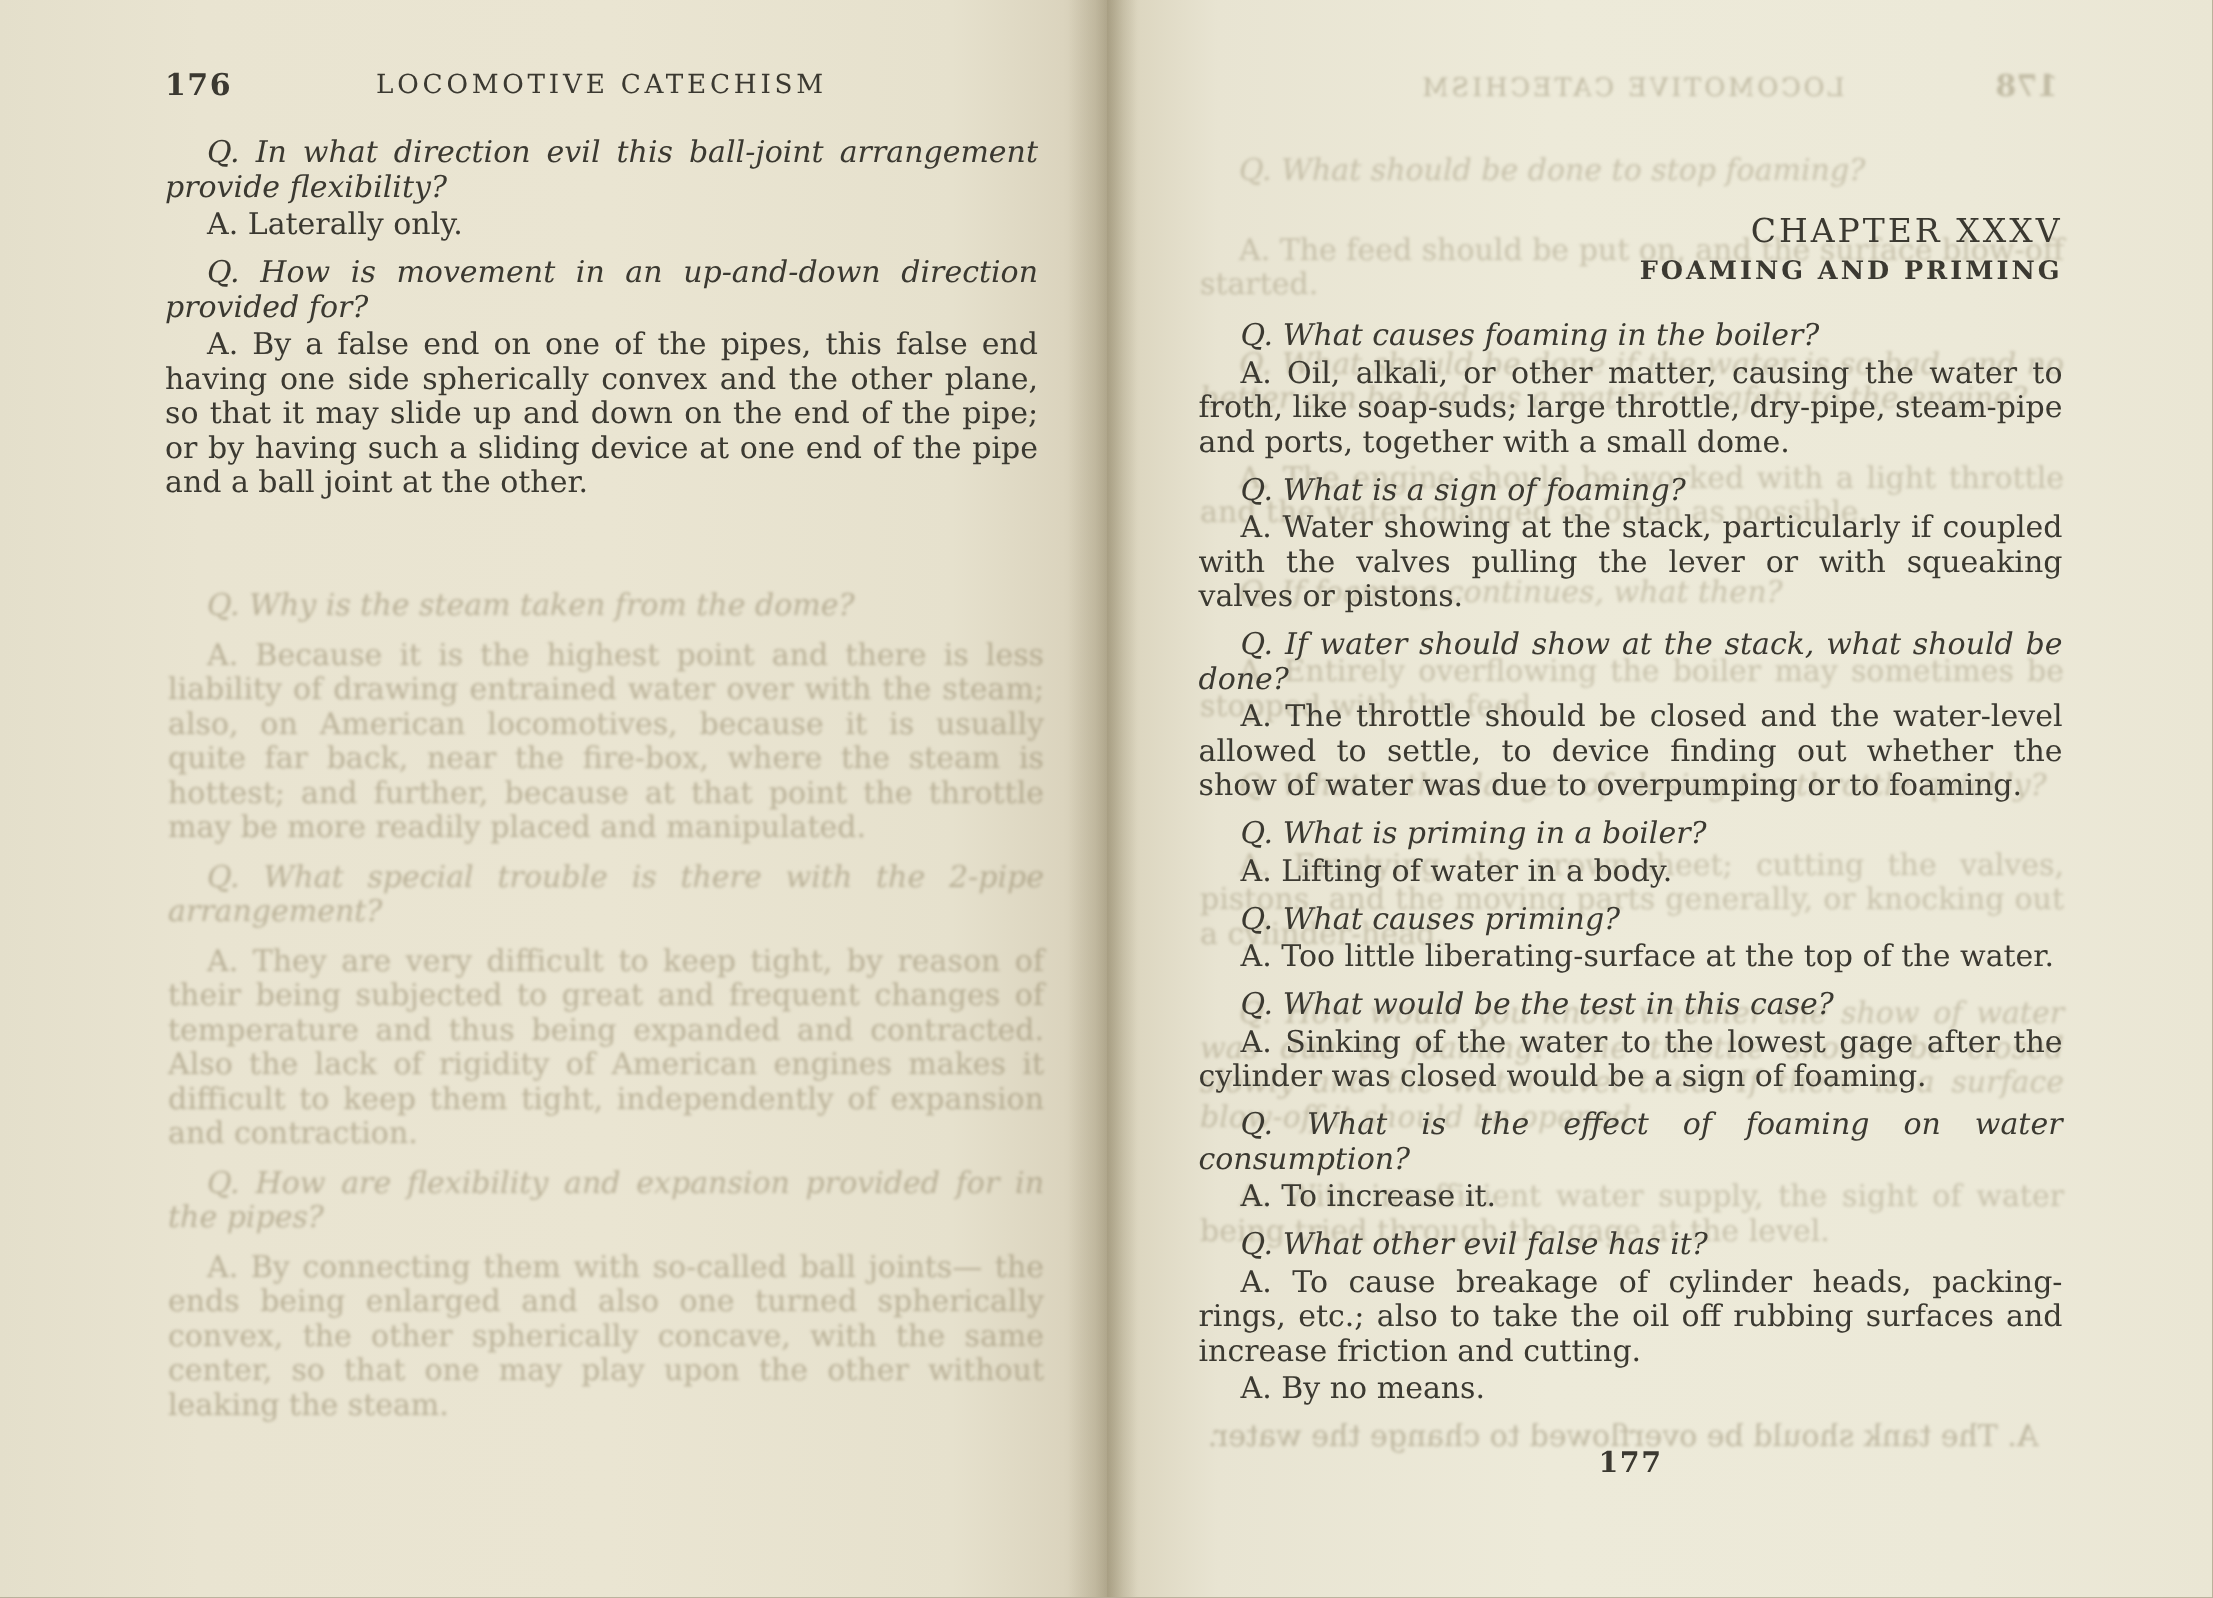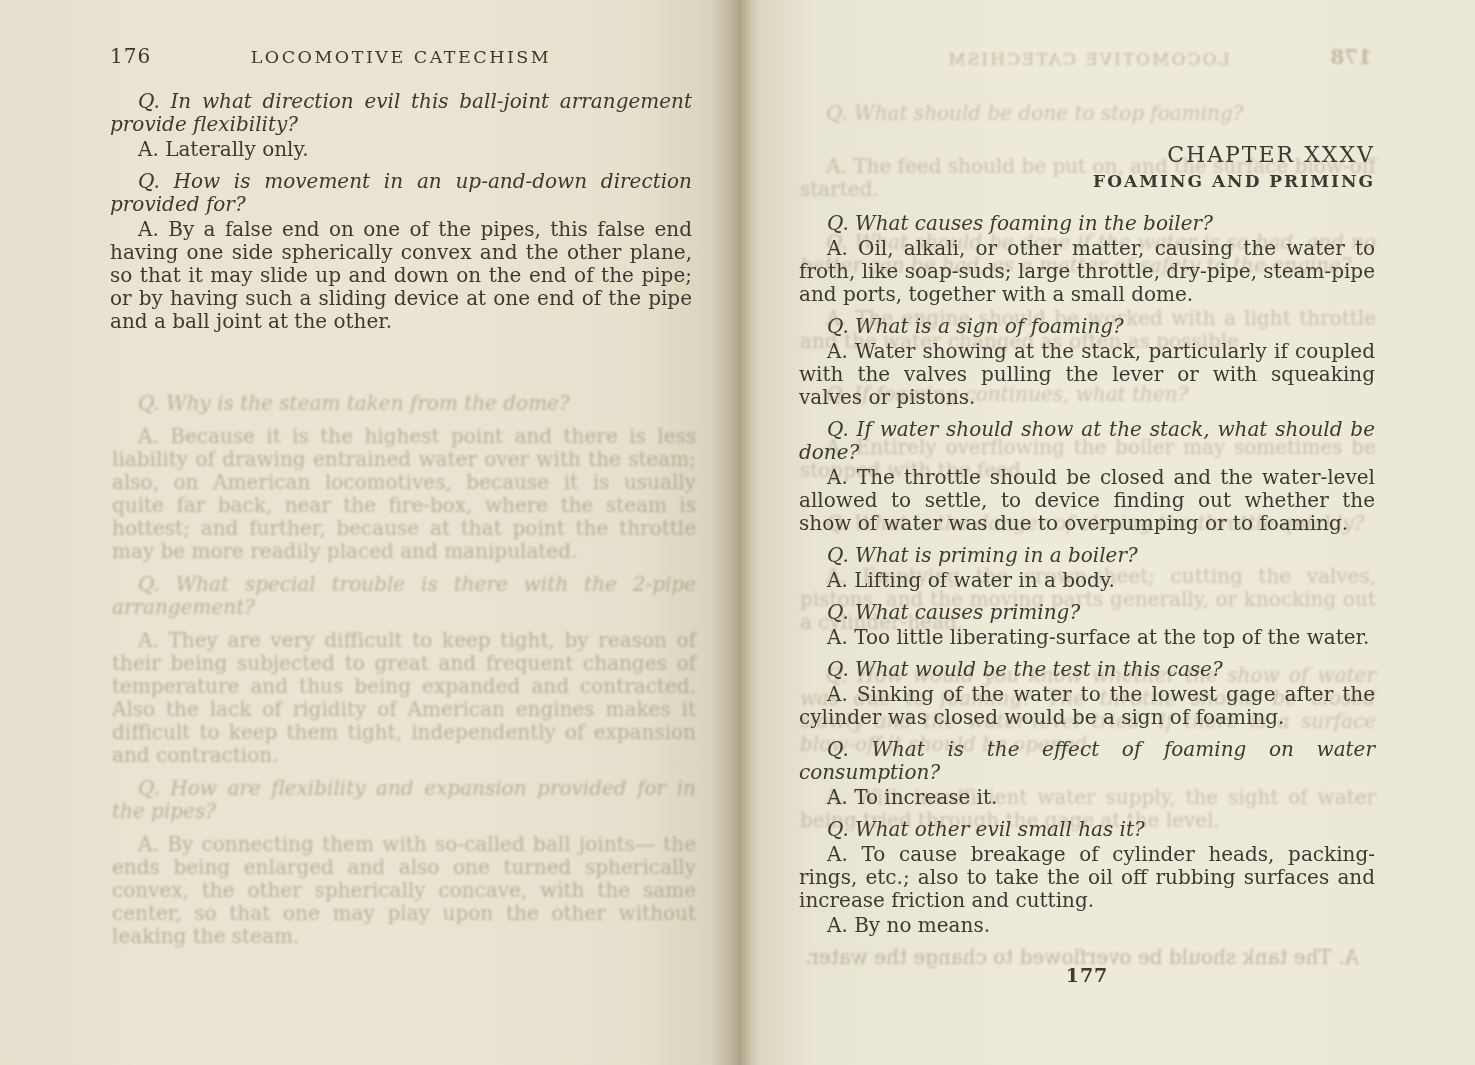--- a/index.html
+++ b/index.html
@@ -28,21 +28,21 @@
   }
 
   
   .txt{position:absolute;z-index:2;font-size:20px;line-height:23px;text-align:justify;}
   .txt p{margin:0;text-indent:28px;}
   .txt p.q{font-style:italic;margin-top:9px;}
   .txt p.a{margin-top:2px;}
   .txt p:first-child{margin-top:0;}
 
   .pg-header{position:absolute;z-index:2;top:44px;left:110px;width:582px;height:26px;}
-  .folio{position:absolute;left:0;top:0;font-weight:normal;font-size:20px;letter-spacing:1px;}
+  .folio{position:absolute;left:0;top:0;font-weight:bold;font-size:20px;letter-spacing:1px;}
   .runhead{display:block;text-align:center;font-size:17.5px;letter-spacing:2.5px;padding-top:3px;}
 
   .left-body{top:90px;left:110px;width:582px;}
 
   .chapter-block{position:absolute;z-index:2;top:142px;left:61px;width:576px;text-align:right;}
   .chapter-no{font-size:22px;letter-spacing:2px;}
   .chapter-title{font-size:17px;font-weight:bold;letter-spacing:2px;margin-top:4px;}
 
   .right-body{top:212px;left:61px;width:576px;}
 
@@ -127,20 +127,20 @@
       <p class="q">Q. If water should show at the stack, what should be done?</p>
       <p class="a">A. The throttle should be closed and the water-level allowed to settle, to device finding out whether the show of water was due to overpumping or to foaming.</p>
       <p class="q">Q. What is priming in a boiler?</p>
       <p class="a">A. Lifting of water in a body.</p>
       <p class="q">Q. What causes priming?</p>
       <p class="a">A. Too little liberating-surface at the top of the water.</p>
       <p class="q">Q. What would be the test in this case?</p>
       <p class="a">A. Sinking of the water to the lowest gage after the cylinder was closed would be a sign of foaming.</p>
       <p class="q">Q. What is the effect of foaming on water consumption?</p>
       <p class="a">A. To increase it.</p>
-      <p class="q">Q. What other evil small has it?</p>
+      <p class="q">Q. What other evil false has it?</p>
       <p class="a">A. To cause breakage of cylinder heads, packing-rings, etc.; also to take the oil off rubbing surfaces and increase friction and cutting.</p>
       <p class="a">A. By no means.</p>
     </div>
 
     <div class="folio-bottom">177</div>
   </div>
 </div>
 
 </body></html>

